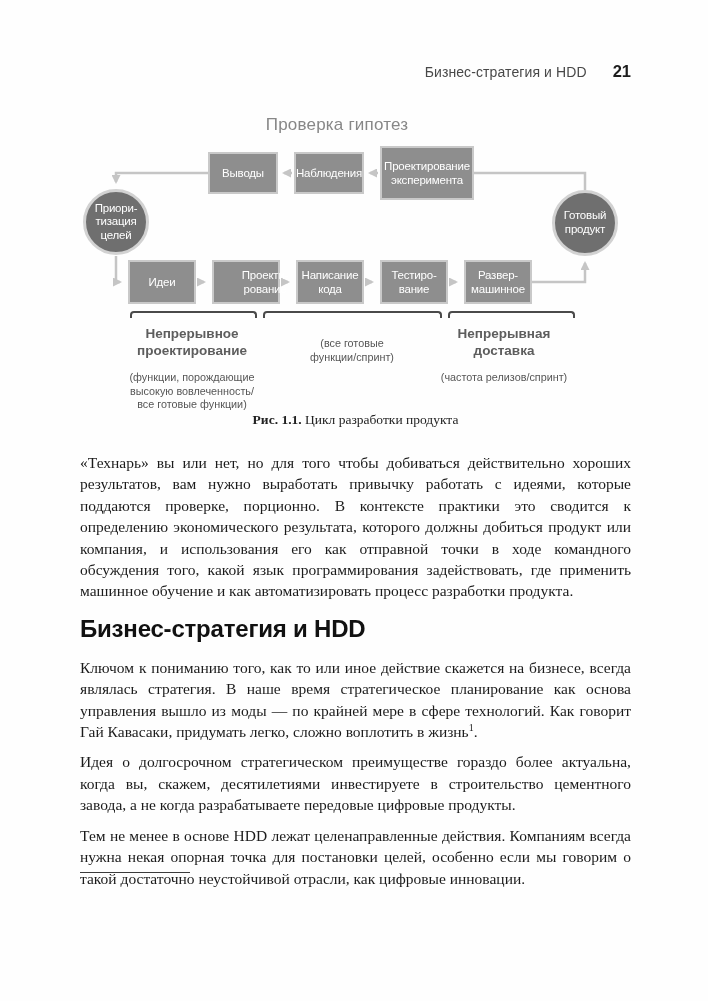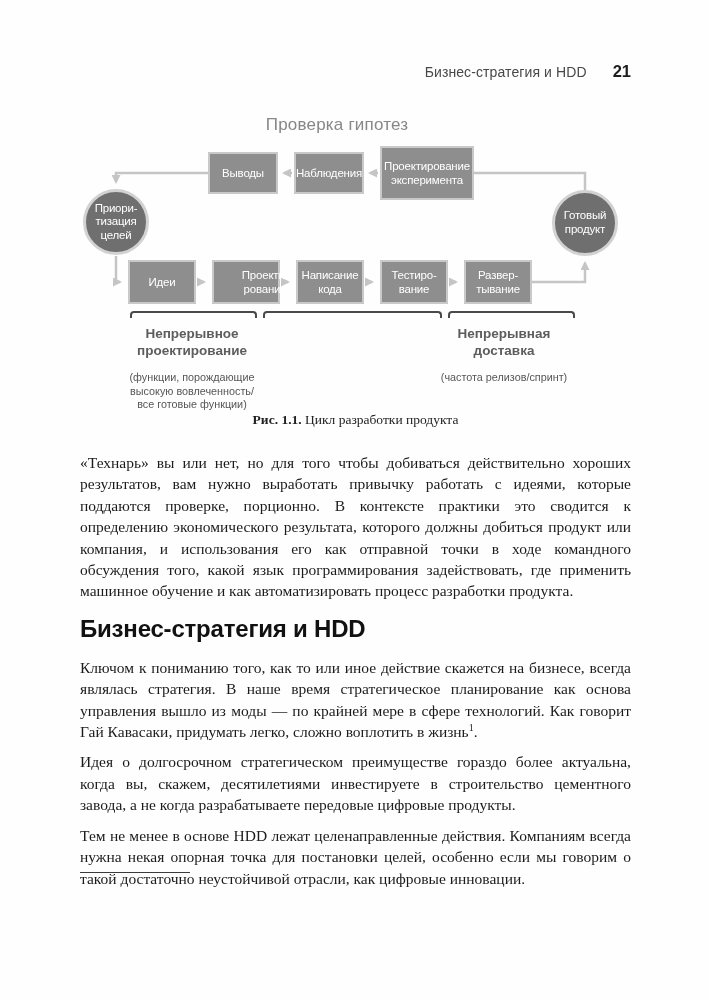--- a/index.html
+++ b/index.html
@@ -127,34 +127,36 @@
 продукт</div>
 
     <div class="dbox" style="left:48px;top:147px;width:68px;height:44px;">Идеи</div>
     <div class="dbox" style="left:132px;top:147px;width:68px;height:44px;padding-left:38px;">Проекти-
 рование</div>
     <div class="dbox" style="left:216px;top:147px;width:68px;height:44px;">Написание
 кода</div>
     <div class="dbox" style="left:300px;top:147px;width:68px;height:44px;">Тестиро-
 вание</div>
     <div class="dbox" style="left:384px;top:147px;width:68px;height:44px;">Развер-
-тывание</div>
+машинное</div>
 
     <div class="bracket" style="left:50px;width:127px;"></div>
     <div class="bracket" style="left:183px;width:179px;"></div>
     <div class="bracket" style="left:368px;width:127px;"></div>
 
     <div class="fgroup" style="left:28px;width:168px;">
       <div class="glabel">Непрерывное
 проектирование</div>
       <div class="gsub">(функции, порождающие
 высокую вовлеченность/
 все готовые функции)</div>
     </div>
     <div class="fgroup" style="left:188px;width:168px;">
+      <div class="gsub">(все готовые
+функции/спринт)</div>
     </div>
     <div class="fgroup" style="left:340px;width:168px;">
       <div class="glabel">Непрерывная
 доставка</div>
       <div class="gsub">(частота релизов/спринт)</div>
     </div>
 
     <div class="fig-caption">
       <b>Рис. 1.1.</b><span> Цикл разработки продукта</span>
     </div>

